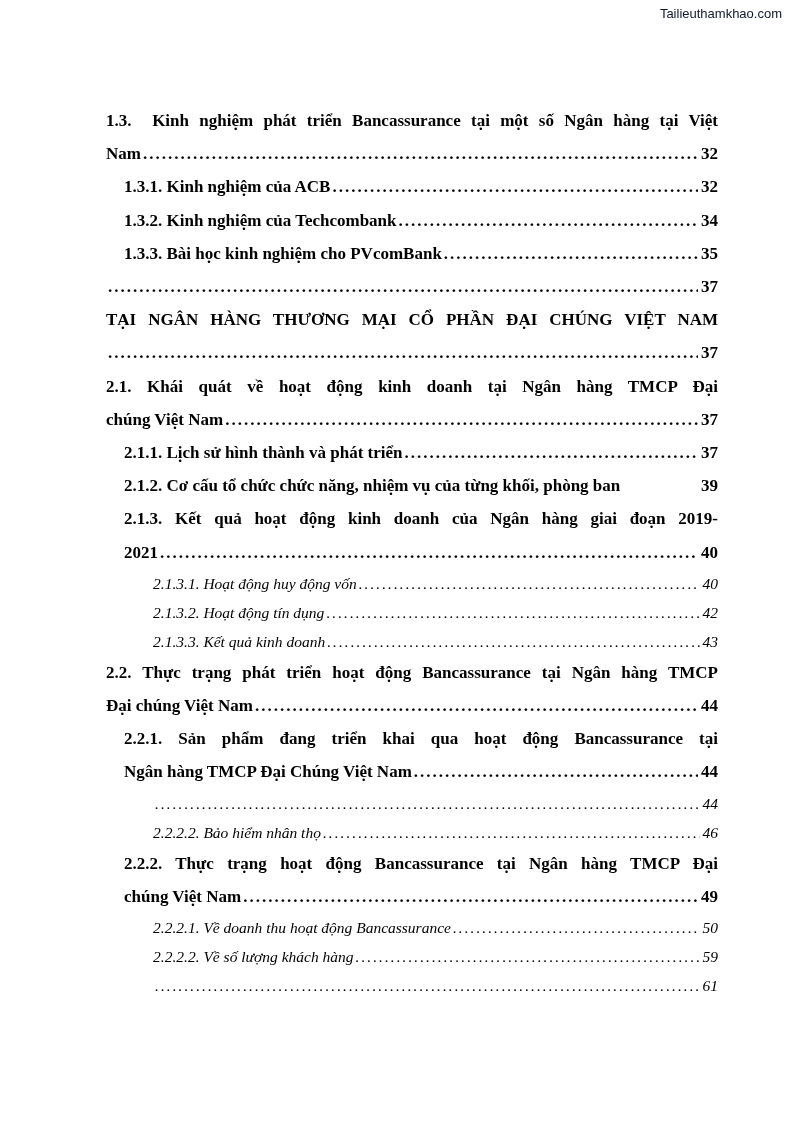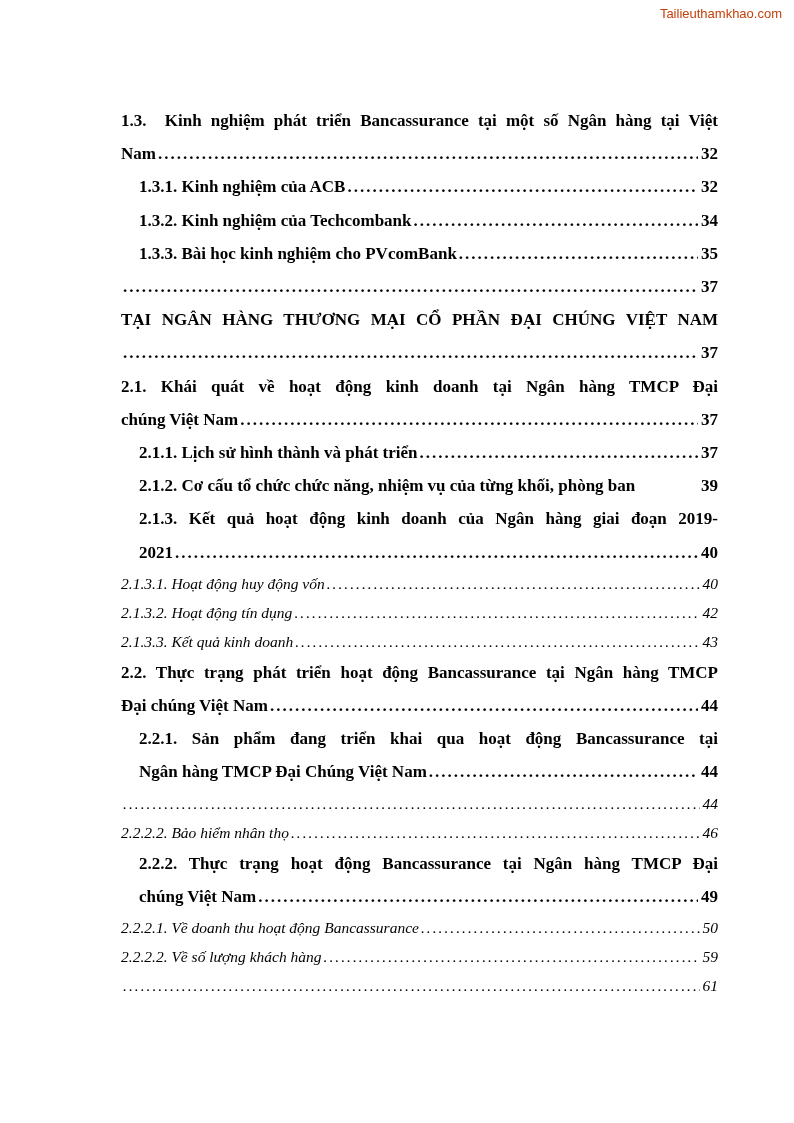--- a/index.html
+++ b/index.html
@@ -9,41 +9,41 @@
     position: relative;
     overflow: hidden;
     font-family: "Liberation Serif", "DejaVu Serif", serif;
     color: #000000;
   }
   .watermark {
     position: absolute;
     top: 6px; right: 12px;
     font-family: "Liberation Sans", "DejaVu Sans", sans-serif;
     font-size: 13px;
-    color: #c2410c;
+    color: #0f172a;
     cursor: pointer;
   }
   .toc {
     position: absolute;
-    top: 104px; left: 121px; right: 76px;
+    top: 104px; left: 106px; right: 76px;
   }
   .toc-entry {
     font-size: 17px;
     line-height: 33.2px;
   }
   .toc-entry.bold { font-weight: bold; }
   .toc-entry.italic {
     font-style: italic;
     font-weight: normal;
     font-size: 15.5px;
     line-height: 29px;
   }
   .level-0 { margin-left: 0; }
   .level-1 { margin-left: 18px; }
-  .level-2 { }
+  .level-2 { margin-left: 47px; }
   .toc-wrap-line {
     text-align: justify;
     text-align-last: justify;
     white-space: pre-wrap;
   }
   .toc-last-line {
     display: flex;
     align-items: baseline;
     text-align: center;
   }

